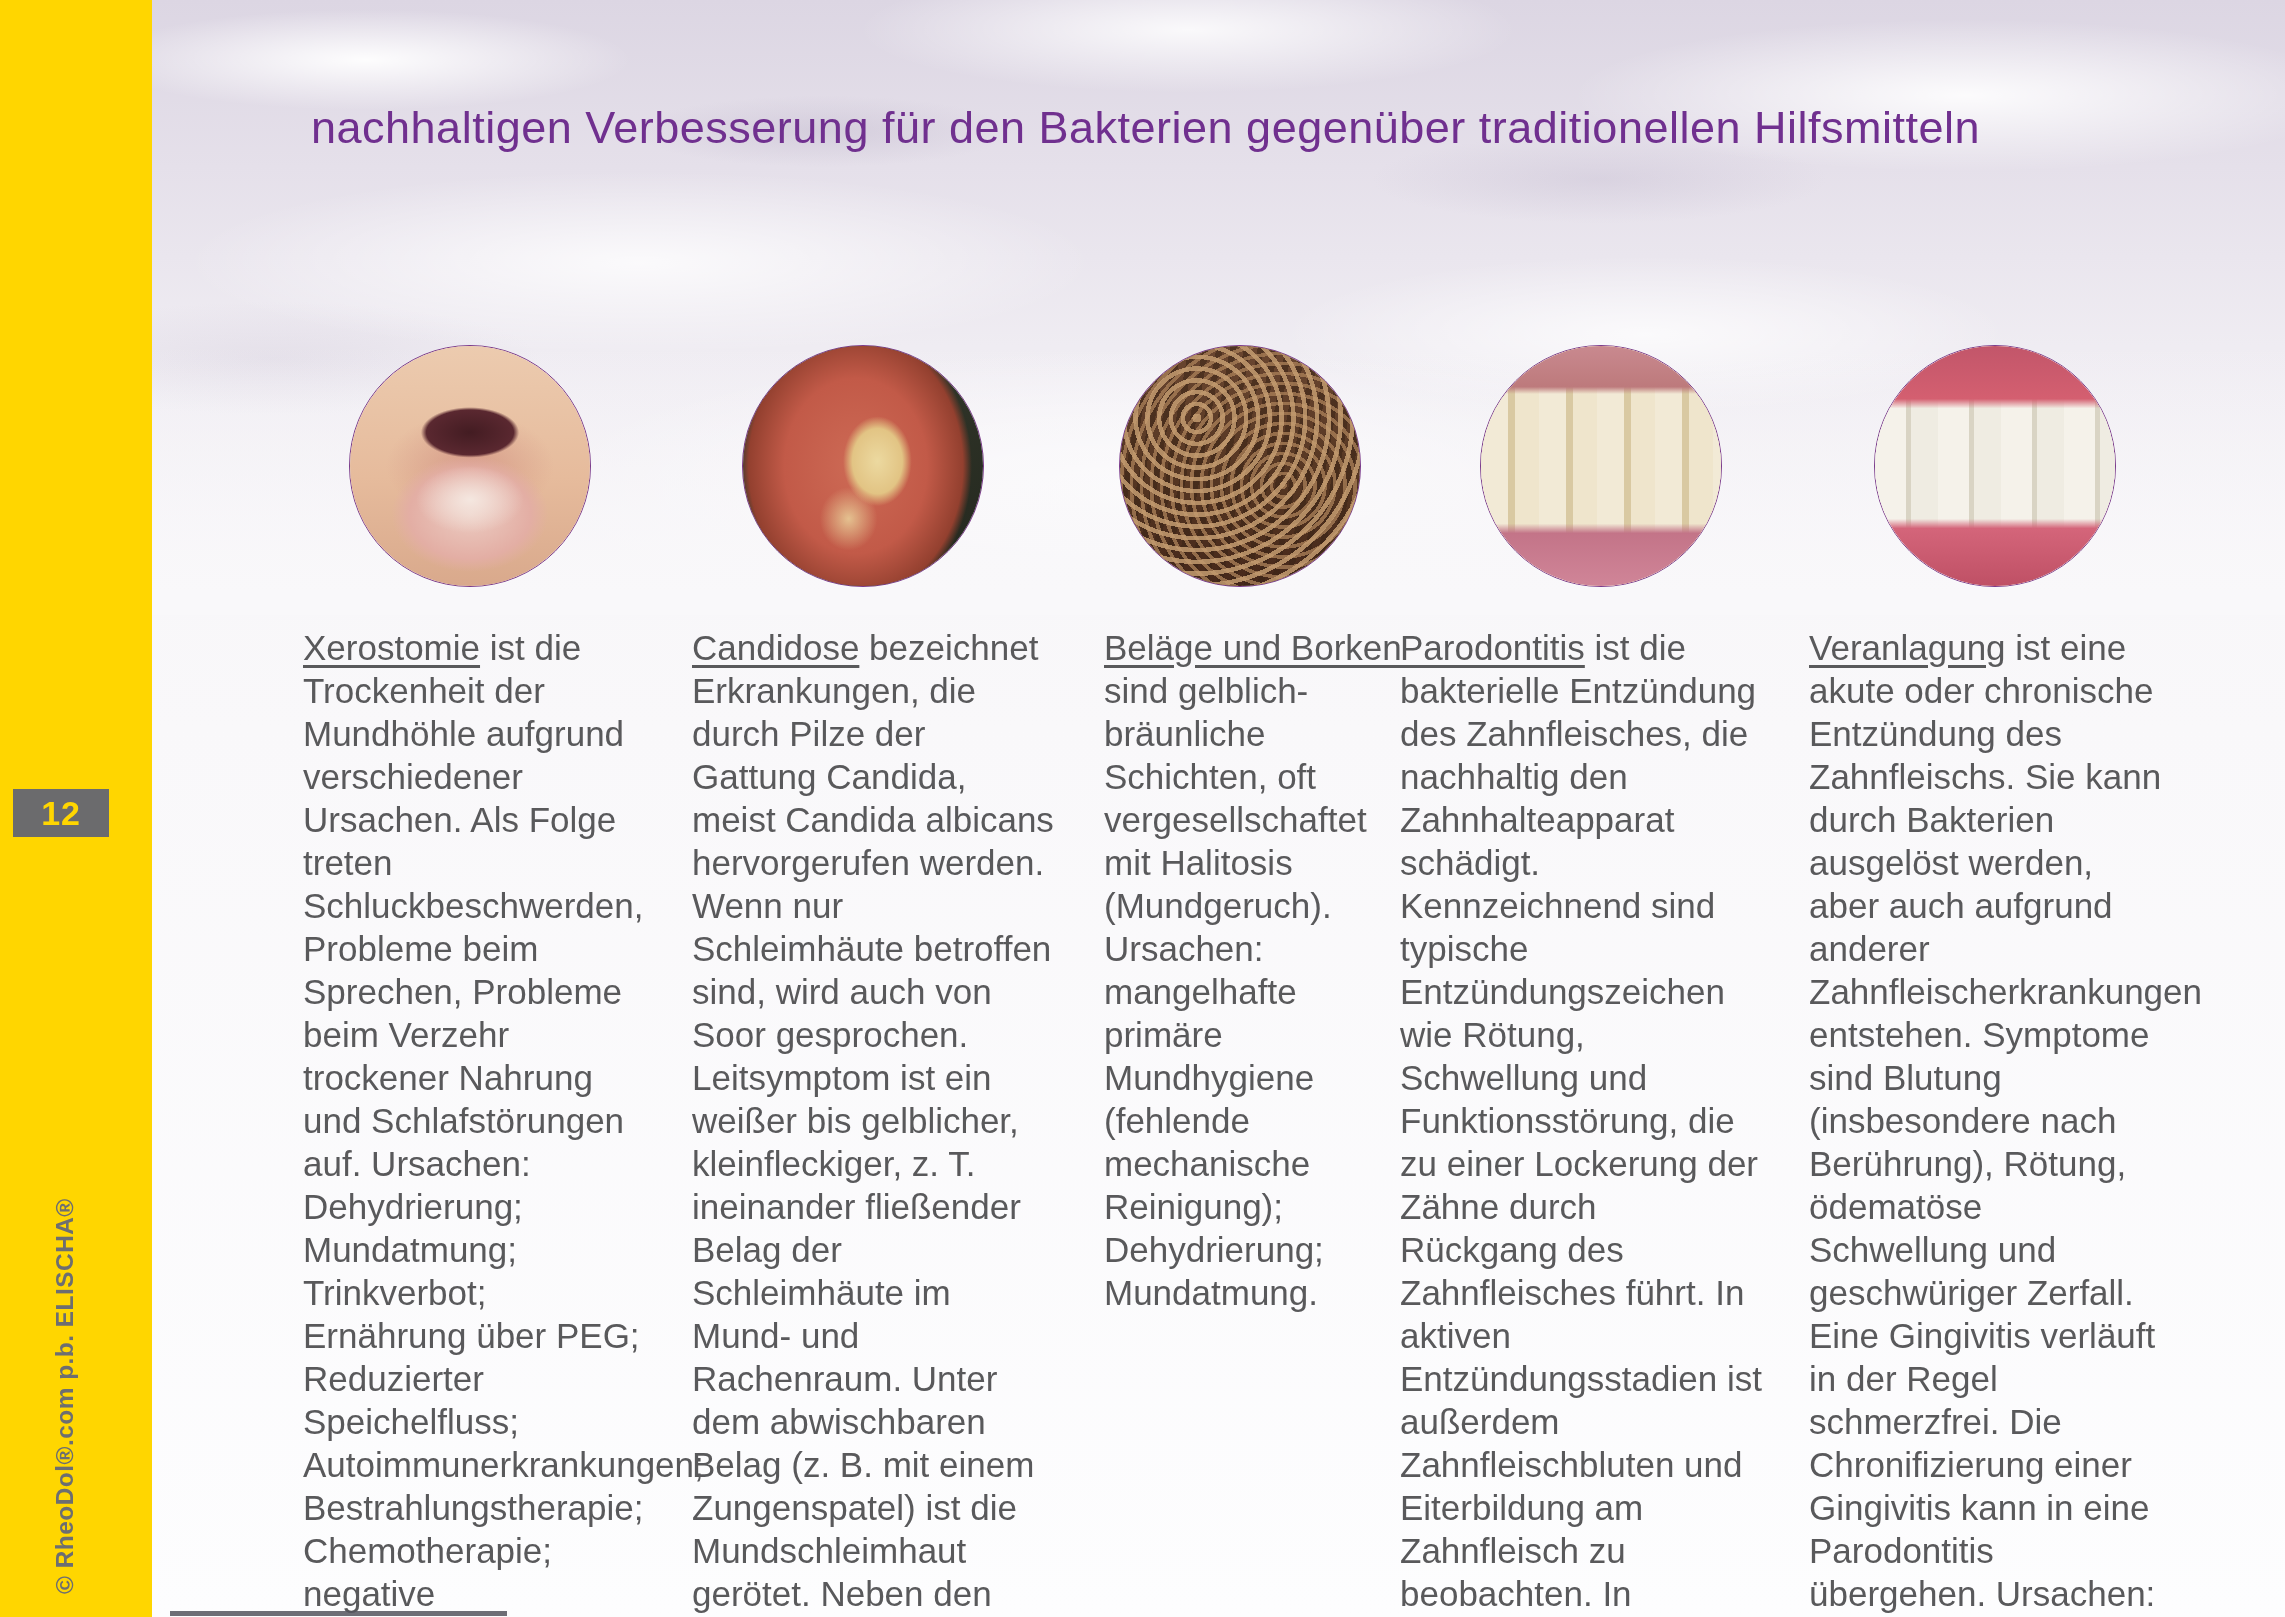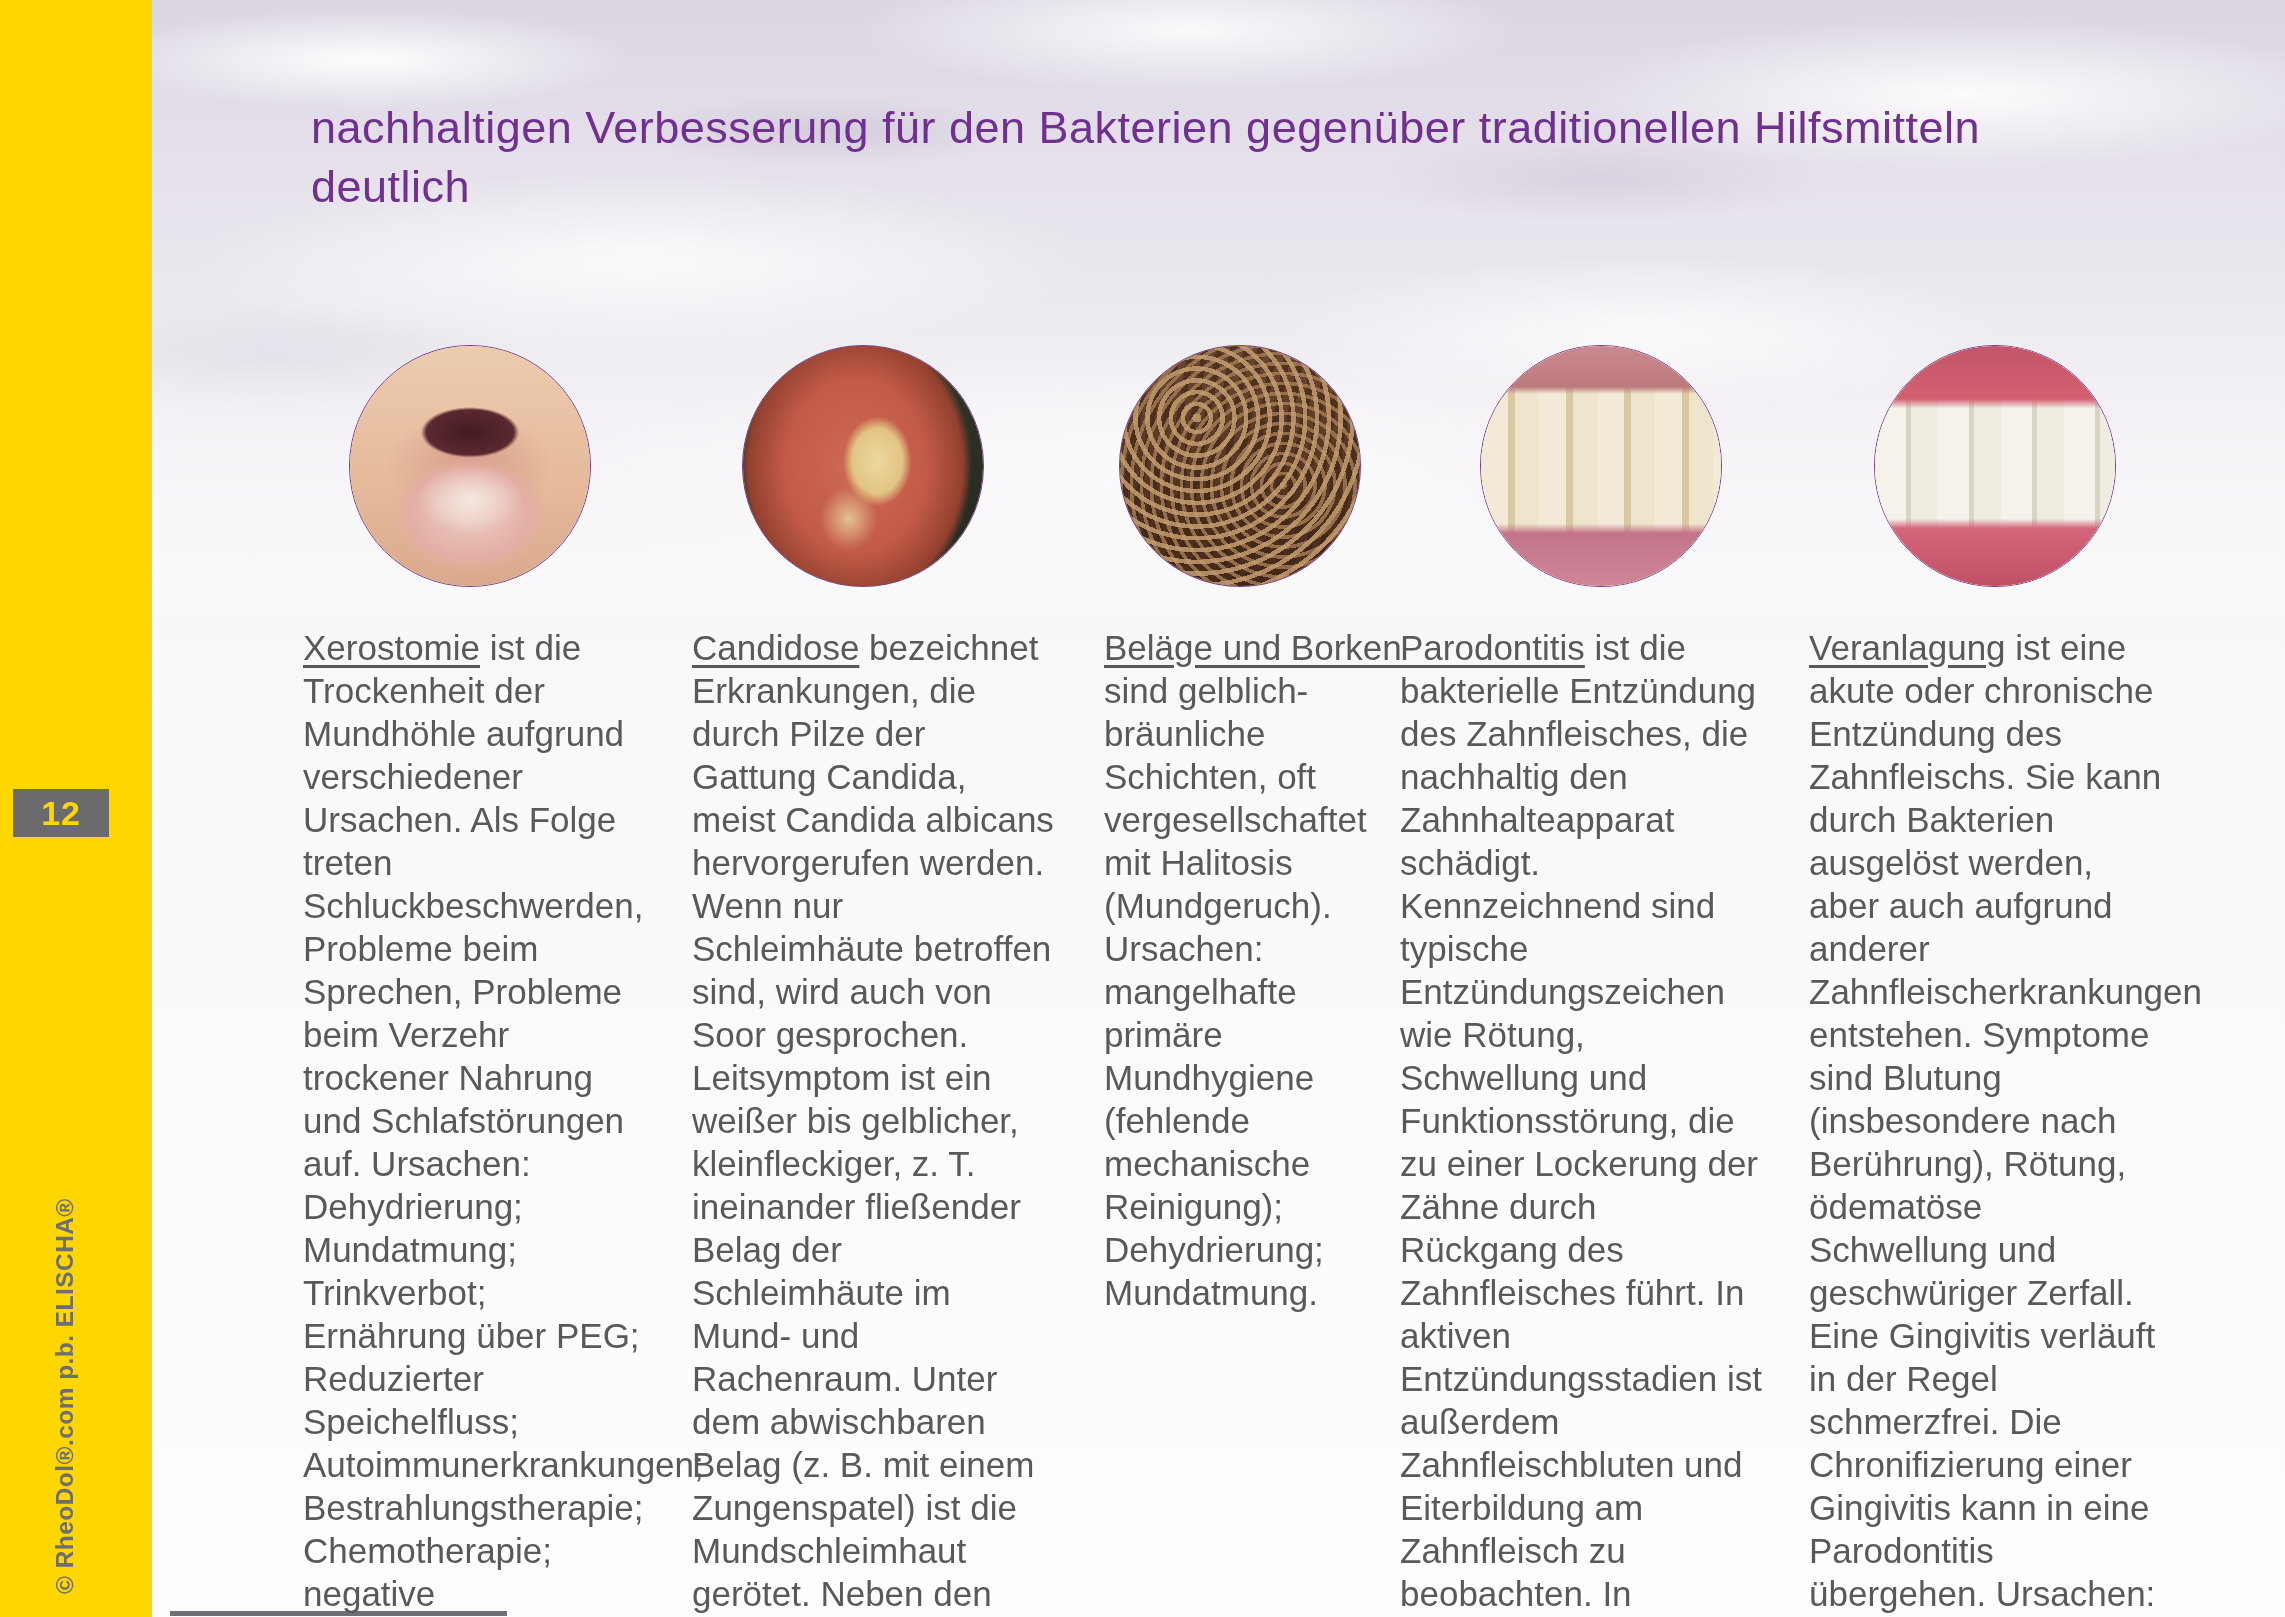--- a/index.html
+++ b/index.html
@@ -116,21 +116,20 @@
   <div class="bg-ripples"></div>
   <div class="bg-fade"></div>
 
   <div class="sidebar">
     <div class="badge">12</div>
     <div class="copyright">© RheoDol®.com p.b. ELISCHA®</div>
   </div>
 
   <div class="title">
     <div>nachhaltigen Verbesserung für den Bakterien gegenüber traditionellen Hilfsmitteln</div>
-    <div>deutlich</div>
   </div>
 
   <div class="circle c1">
     <div class="ph ph1"></div>
   </div>
   <div class="circle c2">
     <div class="ph ph2"></div>
   </div>
   <div class="circle c3">
     <div class="ph ph3"></div>

